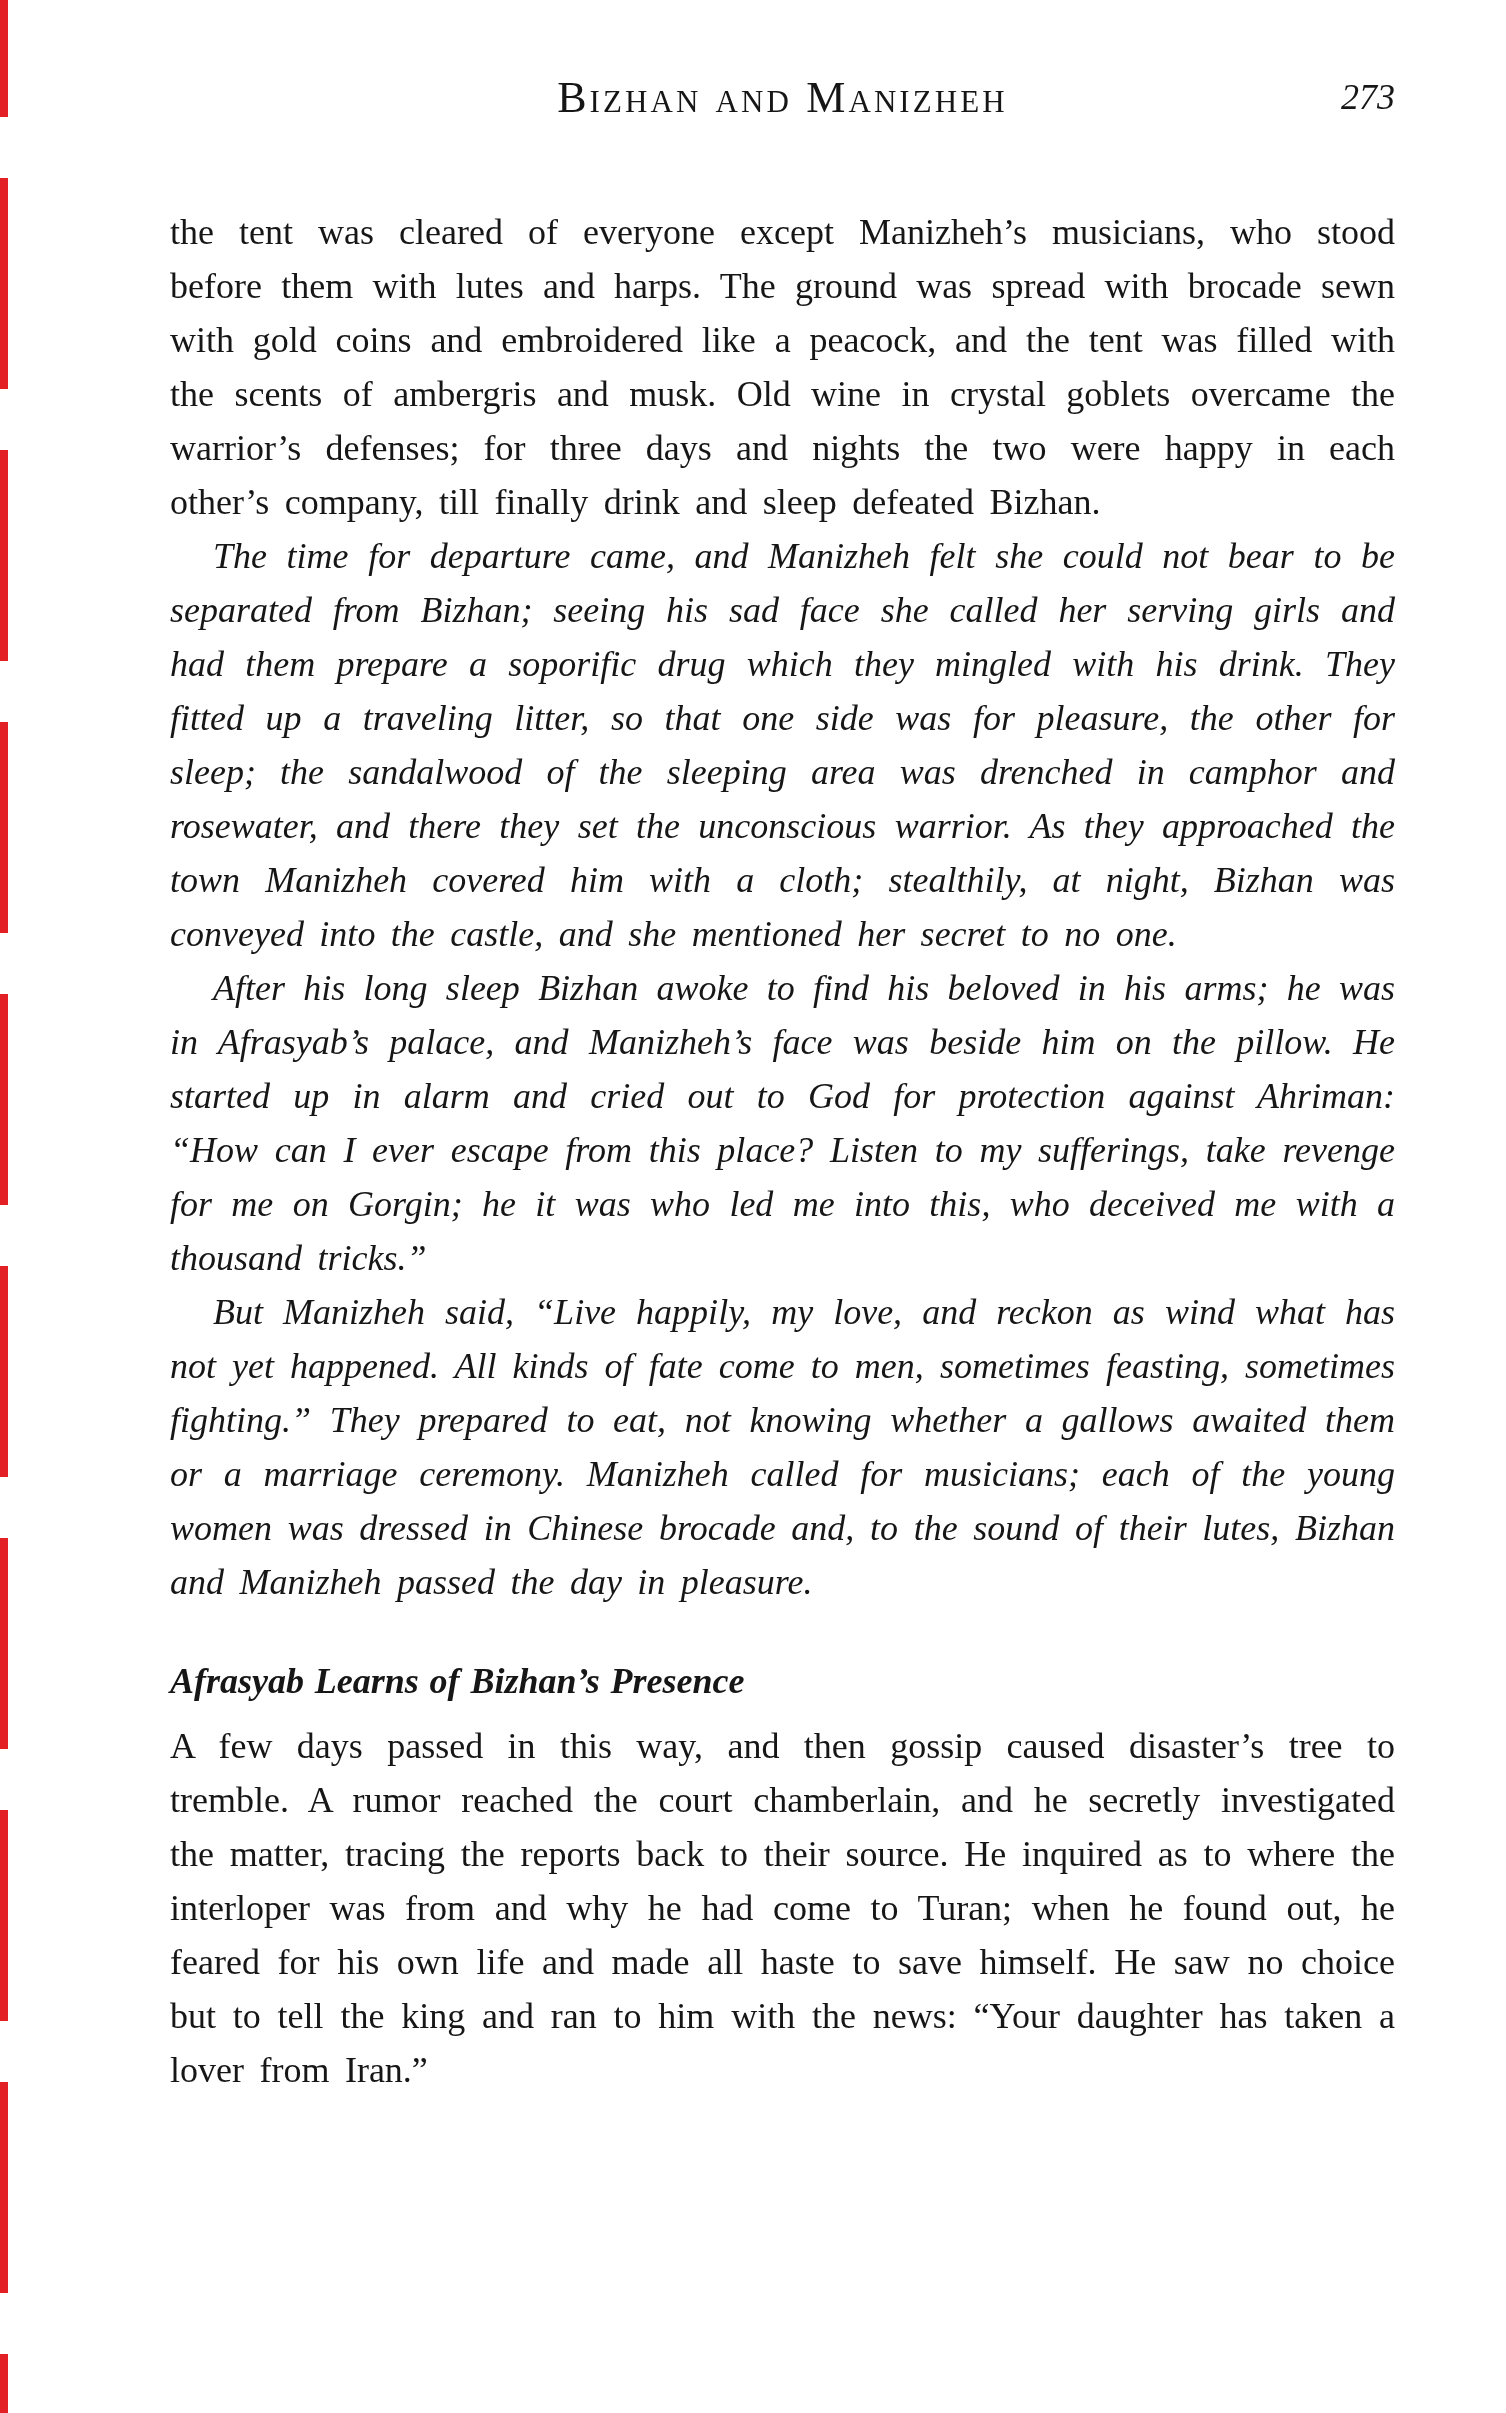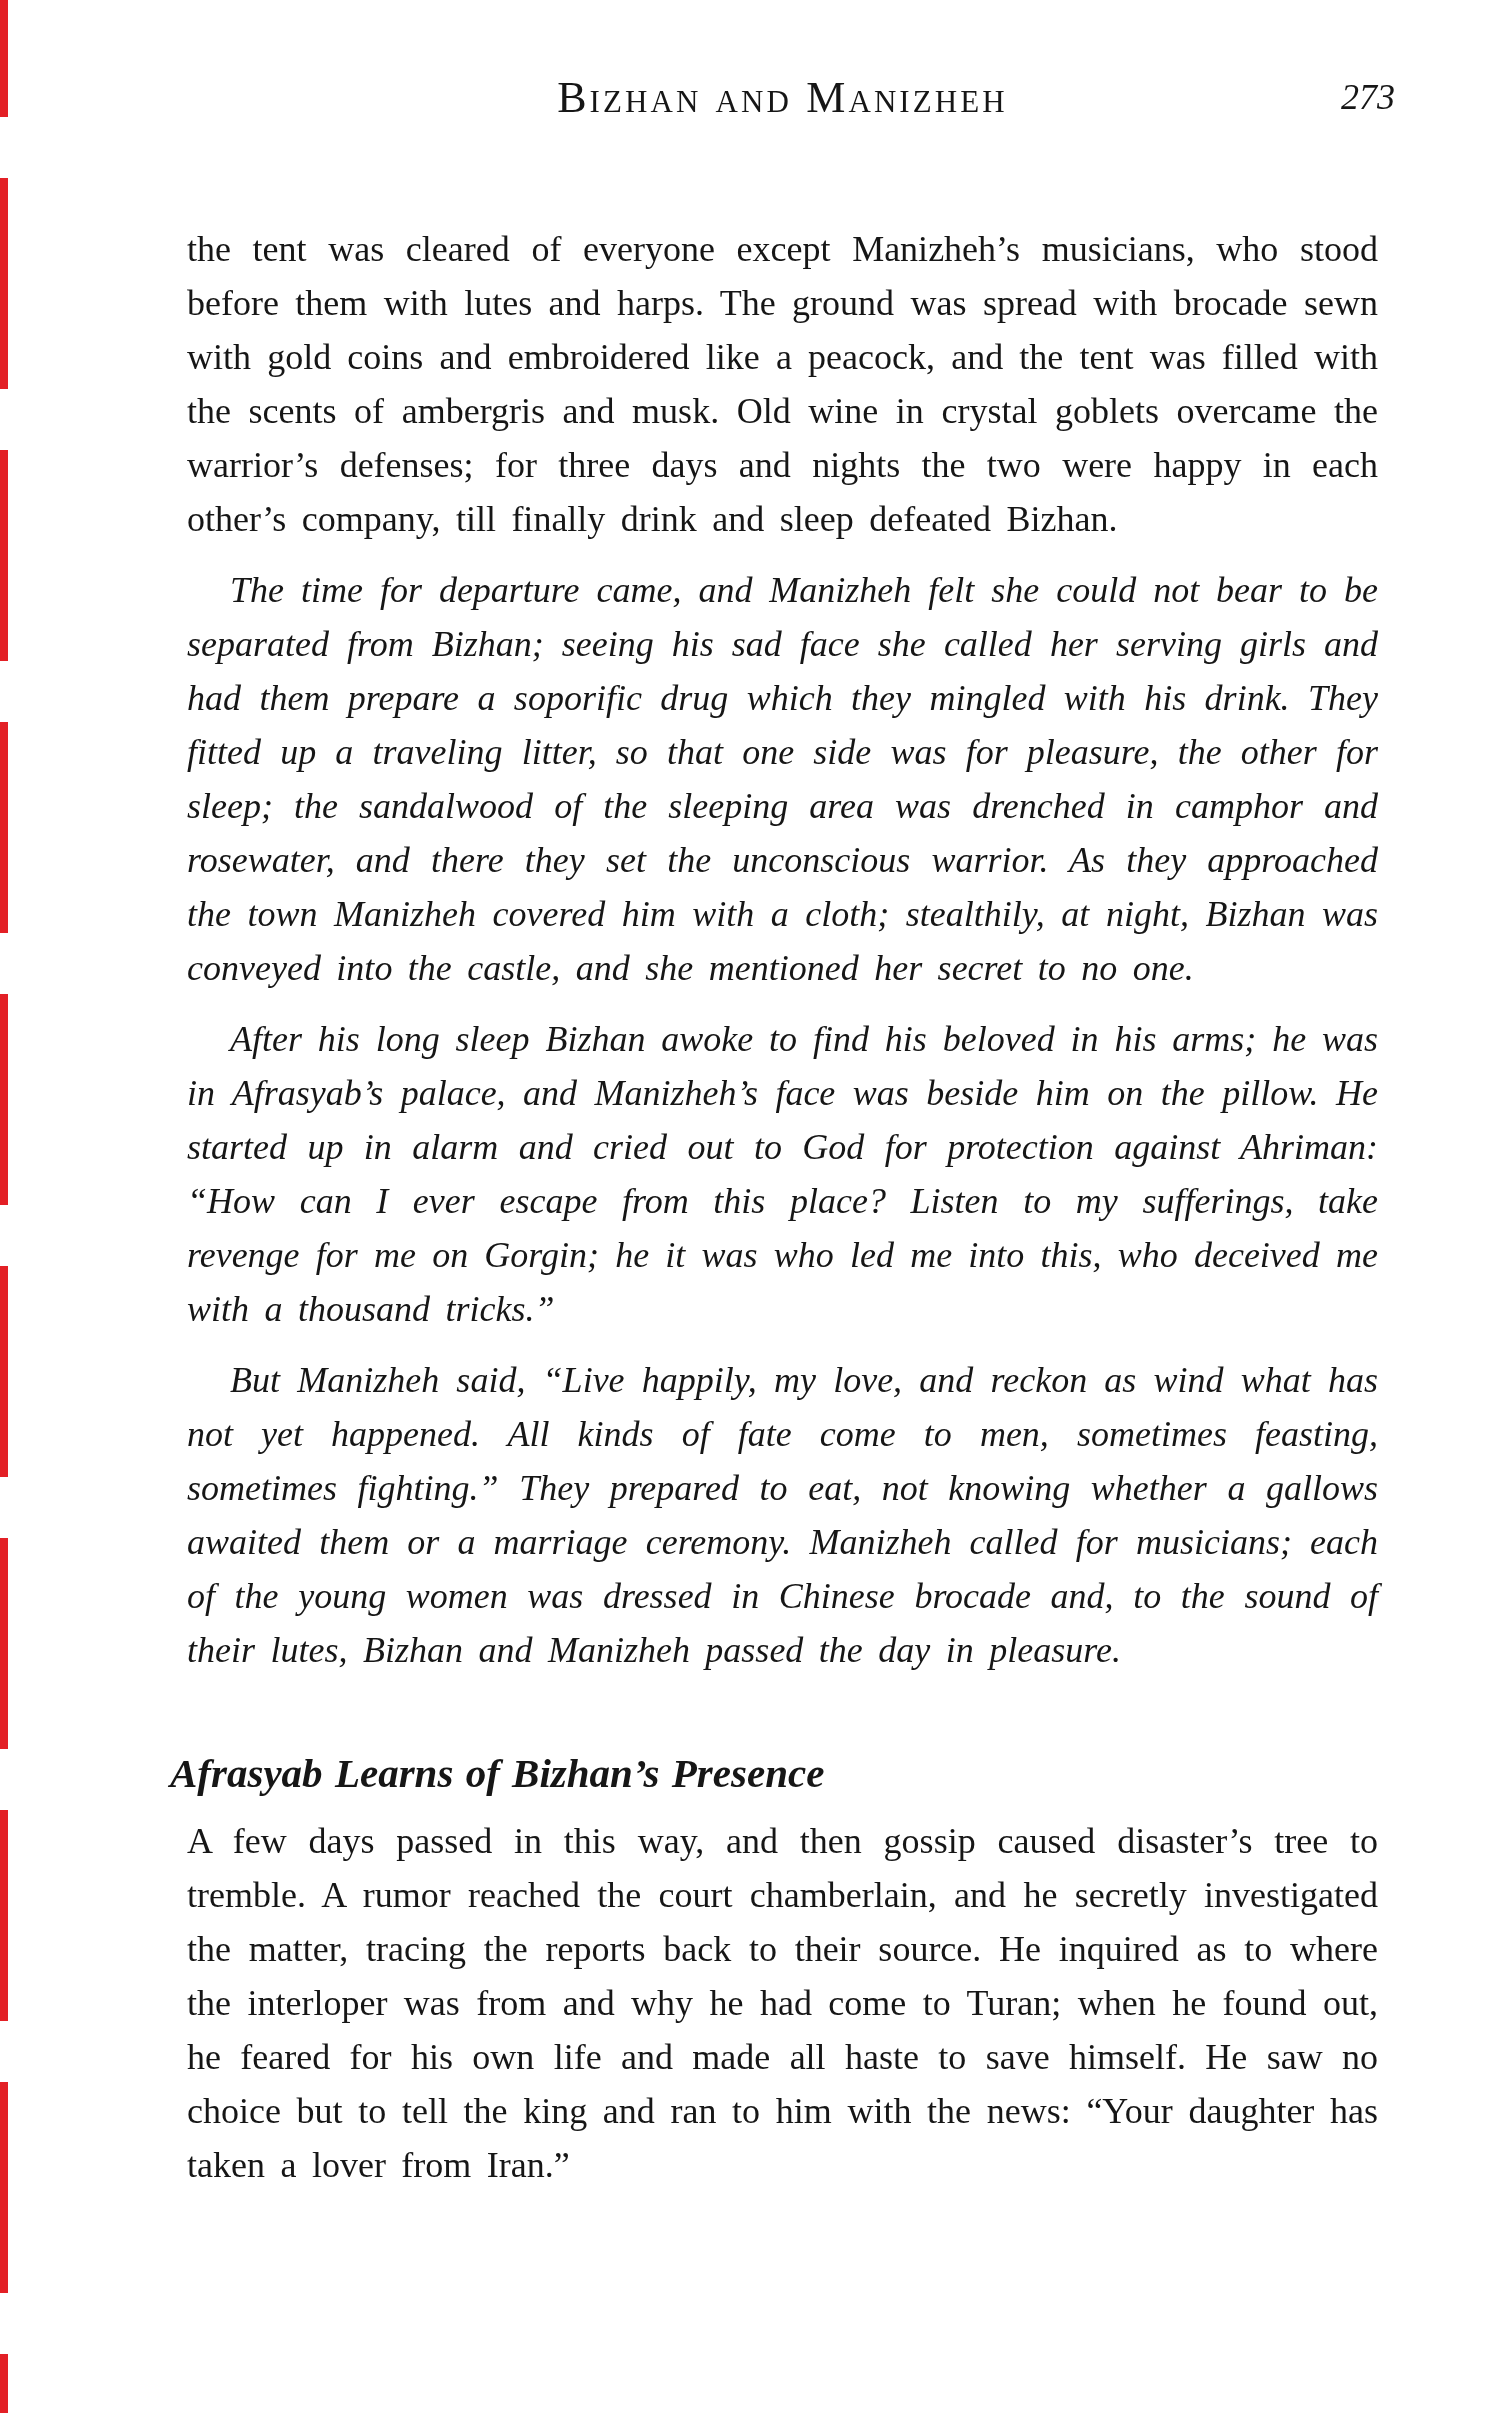--- a/index.html
+++ b/index.html
@@ -62,31 +62,31 @@
     position: absolute;
     left: 170px;
     top: 205px;
     width: 1225px;
     font-size: 36px;
     line-height: 54px;
     text-align: justify;
     word-spacing: 0.18em;
   }
   .para {
-    margin: 17px;
+    margin: 0;
     padding: 0;
   }
   .para.indent {
     text-indent: 43px;
     font-style: italic;
   }
   .section-heading {
-    margin: 72px 0 14px 0;
+    margin: 48px 0 14px 0;
     padding: 0;
-    font-size: 41px;
+    font-size: 36px;
     line-height: 48px;
     font-weight: bold;
     font-style: italic;
     text-align: left;
     word-spacing: 0.05em;
   }
 </style>
 </head>
 <body>
 

